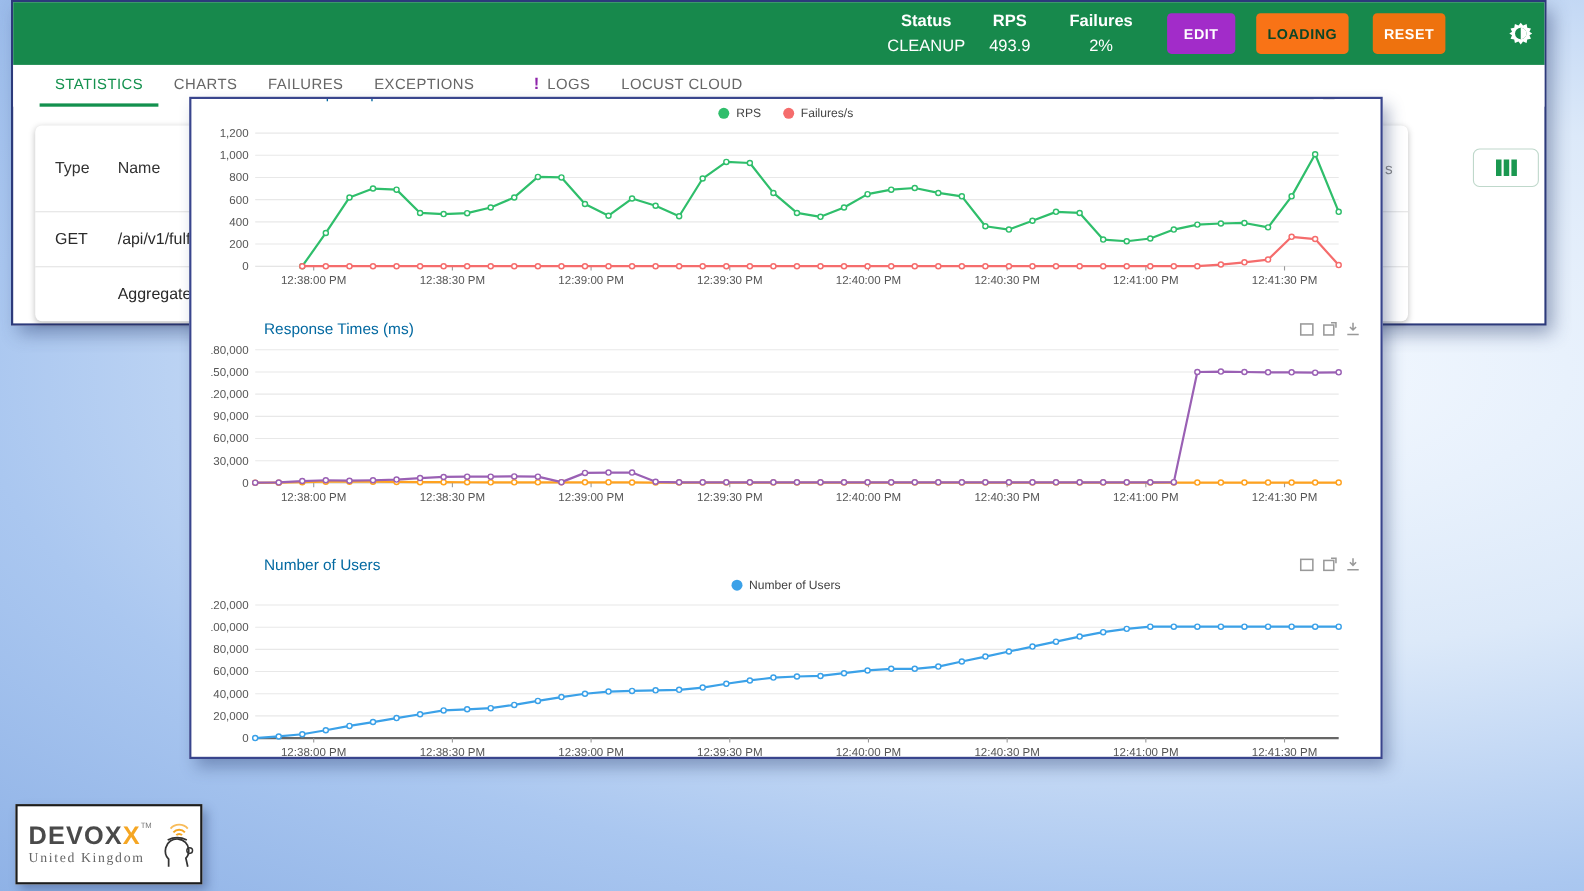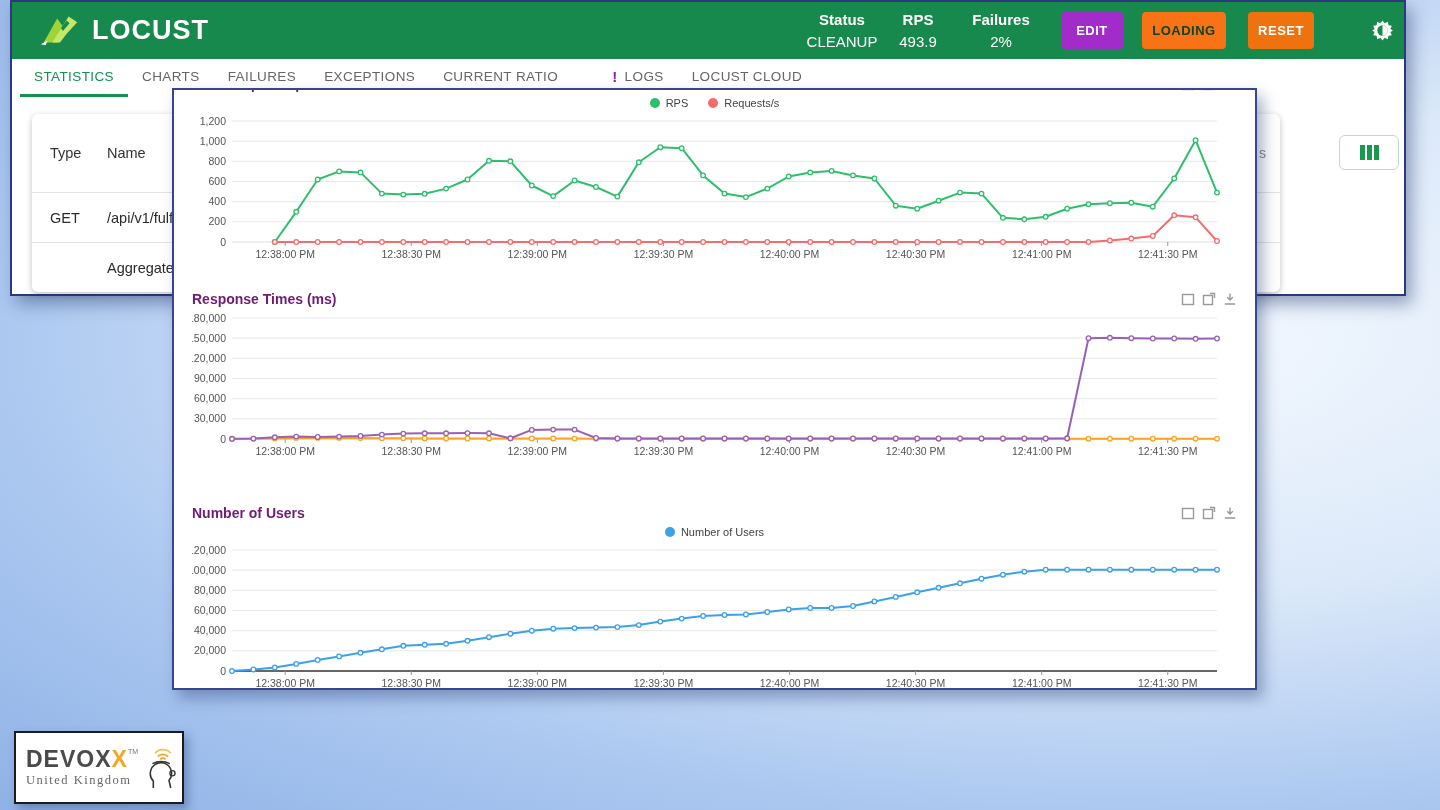--- a/index.html
+++ b/index.html
@@ -17,21 +17,21 @@
   .stat-value{font-size:15px;line-height:22px;}
   .tb-center{text-align:center;}
   .tb-btn{position:absolute;top:10px;height:37px;border:none;border-radius:4px;
     color:#fff;font-size:13px;font-weight:bold;letter-spacing:.5px;cursor:pointer;
     font-family:"Liberation Sans",sans-serif;}
   #btn-edit{left:1049px;width:62px;background:#a22cc9;}
   #btn-loading{left:1130px;width:84px;background:#f97316;color:#0b4526;}
   #btn-reset{left:1236px;width:66px;background:#ee720e;}
   #darkmode{position:absolute;left:1358px;top:16px;cursor:pointer;}
   
-  .navbar{display:flex;align-items:stretch;height:38px;padding-left:8px;background:#fff;}
+  .navbar{display:flex;align-items:stretch;height:38px;padding-left:24px;background:#fff;}
   .tab{display:flex;align-items:center;padding:0 14px;font-size:13.5px;letter-spacing:.4px;
     color:#666;cursor:pointer;border-bottom:3px solid transparent;}
   .tab.active{color:#13914e;border-bottom-color:#13914e;}
   .tab .badge{color:#8e24aa;font-weight:900;margin-right:7px;font-size:15px;}
   
   #stats-card{position:absolute;left:20px;top:112px;width:1248px;height:178px;background:#fff;
     border-radius:6px;box-shadow:0 2px 6px rgba(0,0,0,.25);}
   .t-head{position:relative;height:78px;border-bottom:1px solid #e3e3e3;}
   .t-row{position:relative;height:49px;border-bottom:1px solid #e3e3e3;}
   .t-row:last-child{border-bottom:none;}
@@ -41,21 +41,21 @@
   #partial-col{position:absolute;right:14px;top:50%;transform:translateY(-50%);font-size:14px;color:#8a8a8a;}
   #col-picker{position:absolute;left:1327px;top:133px;width:58px;height:33px;background:#fff;
     border:1px solid #bfd8cb;border-radius:6px;display:flex;align-items:center;justify-content:center;
     gap:2px;cursor:pointer;}
   #col-picker i{display:block;width:5px;height:15px;background:#1a9850;}
   
   #charts-modal{position:absolute;left:172px;top:88px;width:1081px;height:598px;background:#fff;
     border:2px solid #39458d;box-shadow:6px 8px 14px rgba(40,60,110,.4);overflow:hidden;z-index:10;}
   .chart{position:absolute;left:18px;right:18px;}
   .chart-head{height:18px;display:flex;justify-content:space-between;align-items:center;}
-  .chart-title{font-size:14px;font-weight:bold;color:#701a75;}
+  .chart-title{font-size:14px;font-weight:normal;color:#0369a1;margin-left:48px;}
   .toolbox{display:flex;gap:7px;}
   .toolbox svg{cursor:pointer;}
   .legend{height:16px;display:flex;justify-content:center;align-items:center;gap:20px;margin-top:2px;}
   .legend-item{display:flex;align-items:center;gap:6px;font-size:11px;color:#444;cursor:pointer;}
   .legend-dot{width:10px;height:10px;border-radius:50%;}
   svg.plot{display:block;width:100%;height:158px;}
   
   #devoxx{position:absolute;left:14px;top:731px;width:166px;height:69px;background:#fff;
     border:2px solid #1c1c1c;box-shadow:4px 5px 9px rgba(40,60,110,.4);display:flex;align-items:center;}
   .dv-text{margin-left:10px;line-height:1;}
@@ -67,29 +67,20 @@
     border:2px solid #2e3b7e;box-shadow:4px 5px 9px rgba(40,60,110,.35);display:flex;align-items:center;}
   #caption-box span{margin-left:10px;font-size:15.5px;font-weight:bold;color:#111;}
 </style>
 </head>
 <body>
 
 <div id="stage">
 
   <div id="locust-window">
     <div class="topbar">
-      <div class="brand">
-        <svg width="44" height="36" viewBox="0 0 46 36">
-          <path fill="#9fd435" d="M6 31 L20 6 L26 14 L21 31 Z"></path>
-          <path fill="#c6e86a" d="M15 31 L32 4 L41 10 L30 22 L23 31 Z"></path>
-          <path fill="#ffffff" d="M3 33 l7 -4 -2 5 z"></path>
-          <path fill="#17894c" d="M24 16 l6 -8 3 3 -7 8 z"></path>
-        </svg>
-        <span class="brand-text">LOCUST</span>
-      </div>
 
       <div class="stat-block tb-center" style="left:785px;width:90px;">
         <div class="stat-label">Status</div>
         <div class="stat-value">CLEANUP</div>
       </div>
       <div class="stat-block tb-center" style="left:878px;width:56px;">
         <div class="stat-label">RPS</div>
         <div class="stat-value">493.9</div>
       </div>
       <div class="stat-block tb-center" style="left:944px;width:90px;">
@@ -115,23 +106,20 @@
           <span>STATISTICS</span>
         </div>
       <div class="tab">
           <span>CHARTS</span>
         </div>
       <div class="tab">
           <span>FAILURES</span>
         </div>
       <div class="tab">
           <span>EXCEPTIONS</span>
-        </div>
-      <div class="tab">
-          <span>CURRENT RATIO</span>
         </div>
       <div class="tab" style="margin-left:26px;">
         <span class="badge">!</span>
         <span>LOGS</span>
       </div>
       <div class="tab">
           <span>LOCUST CLOUD</span>
         </div>
     </div>
 
@@ -176,21 +164,21 @@
             </svg>
         </div>
       </div>
       <div class="legend">
           <span class="legend-item">
             <span class="legend-dot" style="background: rgb(47, 190, 107);"></span>
             <span>RPS</span>
           </span>
           <span class="legend-item">
             <span class="legend-dot" style="background: rgb(245, 108, 108);"></span>
-            <span>Requests/s</span>
+            <span>Failures/s</span>
           </span>
         </div>
       <svg class="plot" viewBox="0 0 1045 158">
           <line x1="40" y1="131" x2="1025" y2="131" stroke="#dddddd" stroke-width="1"></line>
           <text x="34" y="134.5" text-anchor="end" font-size="10.5" fill="#555" font-family="Liberation Sans, sans-serif">0</text>
           <line x1="40" y1="110.83333333333334" x2="1025" y2="110.83333333333334" stroke="#e8e8e8" stroke-width="1"></line>
           <text x="34" y="114.33333333333334" text-anchor="end" font-size="10.5" fill="#555" font-family="Liberation Sans, sans-serif">200</text>
           <line x1="40" y1="90.66666666666667" x2="1025" y2="90.66666666666667" stroke="#e8e8e8" stroke-width="1"></line>
           <text x="34" y="94.16666666666667" text-anchor="end" font-size="10.5" fill="#555" font-family="Liberation Sans, sans-serif">400</text>
           <line x1="40" y1="70.5" x2="1025" y2="70.5" stroke="#e8e8e8" stroke-width="1"></line>

